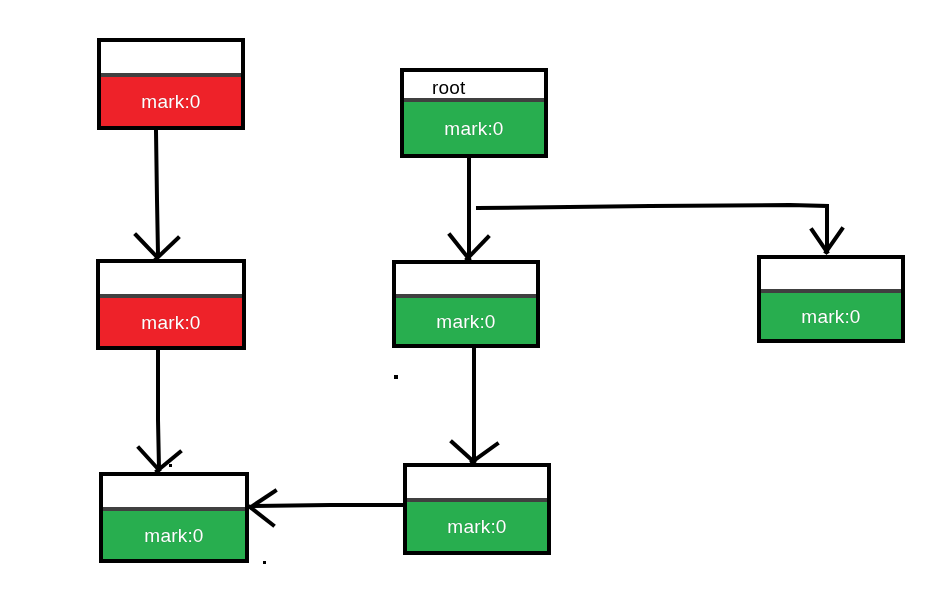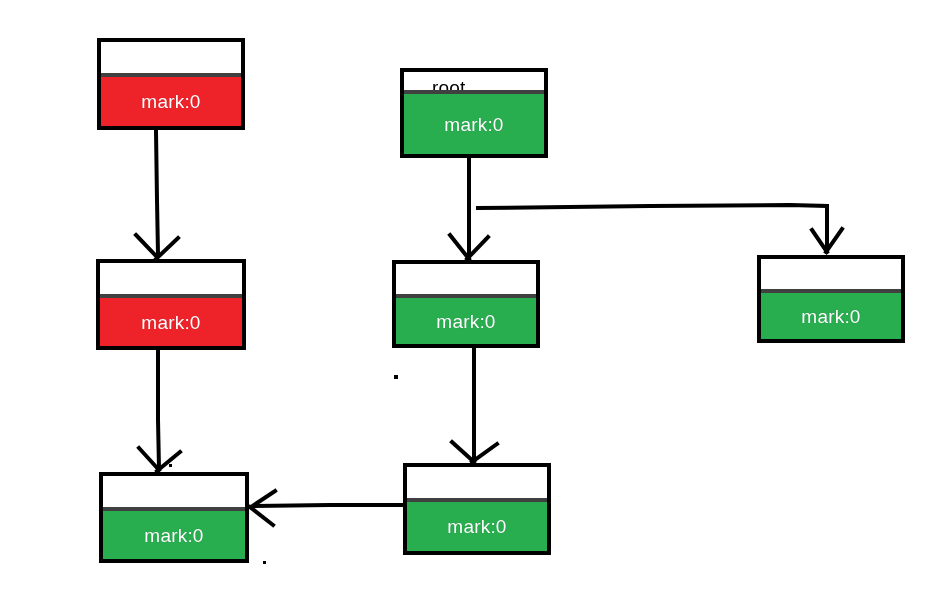--- a/index.html
+++ b/index.html
@@ -111,21 +111,21 @@
       <path d="M 273 525 L 250 507" stroke="#000000" stroke-width="4" fill="none" stroke-linecap="square"></path>
     </g>
   </svg>
 
   <div class="node" style="left:97px; top:38px; width:148px; height:92px;">
     <div class="node-header" style="height:31px;"></div>
     <div class="node-body body-red">mark:0</div>
   </div>
 
   <div class="node" style="left:400px; top:68px; width:148px; height:90px;">
-    <div class="node-header" style="height:18px;padding-left:28px;">root</div>
+    <div class="node-header" style="height:26px;padding-left:28px;">root</div>
     <div class="node-body body-green">mark:0</div>
   </div>
 
   <div class="node" style="left:96px; top:259px; width:150px; height:91px;">
     <div class="node-header" style="height:31px;"></div>
     <div class="node-body body-red">mark:0</div>
   </div>
 
   <div class="node" style="left:392px; top:260px; width:148px; height:88px;">
     <div class="node-header" style="height:30px;"></div>

